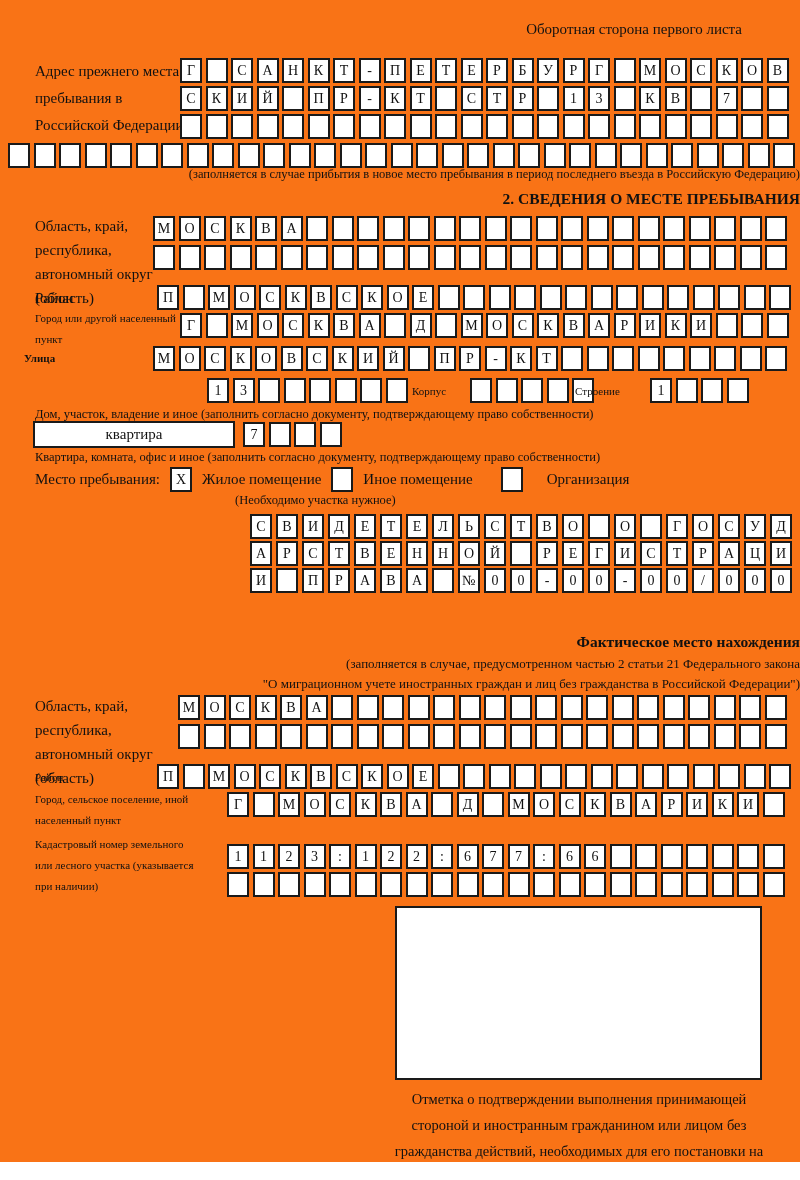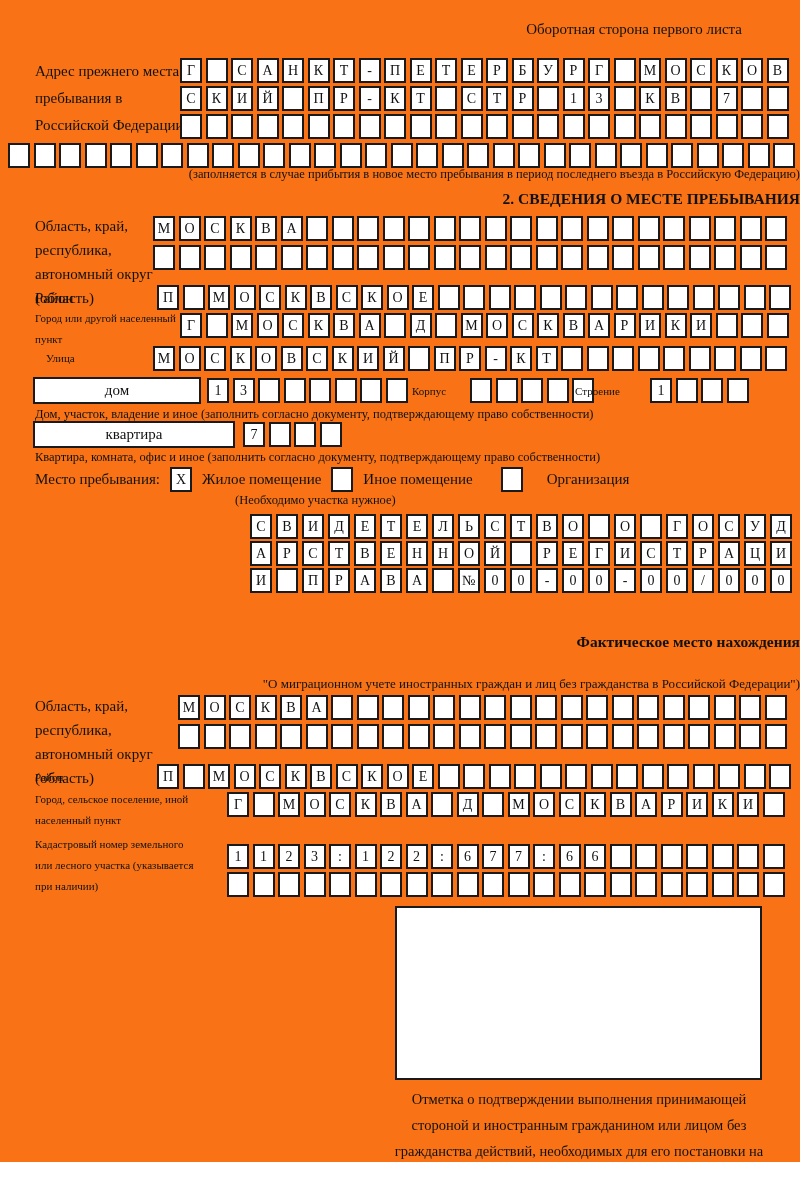--- a/index.html
+++ b/index.html
@@ -265,21 +265,21 @@
       <div class="cell">А</div>
       <div class="cell">Р</div>
       <div class="cell">И</div>
       <div class="cell">К</div>
       <div class="cell">И</div>
       <div class="cell"></div>
       <div class="cell"></div>
       <div class="cell"></div>
     </div>
 
-  <div class="abs lbl-tighter" style="top:348px; left:46px;">Улица</div>
+  <div class="abs lbl-tighter" style="top:348px; left:24px;font-weight:bold;">Улица</div>
   <div class="abs cells" style="top:346px; left:153px;">
       <div class="cell">М</div>
       <div class="cell">О</div>
       <div class="cell">С</div>
       <div class="cell">К</div>
       <div class="cell">О</div>
       <div class="cell">В</div>
       <div class="cell">С</div>
       <div class="cell">К</div>
       <div class="cell">И</div>
@@ -294,21 +294,20 @@
       <div class="cell"></div>
       <div class="cell"></div>
       <div class="cell"></div>
       <div class="cell"></div>
       <div class="cell"></div>
       <div class="cell"></div>
       <div class="cell"></div>
       <div class="cell"></div>
     </div>
 
-  <div class="abs namebox" style="top:377px; left:33px; width:168px;">дом</div>
   <div class="abs cells" style="top:378px; left:207px;">
       <div class="cell">1</div>
       <div class="cell">3</div>
       <div class="cell"></div>
       <div class="cell"></div>
       <div class="cell"></div>
       <div class="cell"></div>
       <div class="cell"></div>
       <div class="cell"></div>
     </div>
@@ -413,20 +412,21 @@
       <div class="cell">-</div>
       <div class="cell">0</div>
       <div class="cell">0</div>
       <div class="cell">/</div>
       <div class="cell">0</div>
       <div class="cell">0</div>
       <div class="cell">0</div>
     </div>
 
   <div class="abs title center" style="top:633px; left:0;">Фактическое место нахождения</div>
+  <div class="abs center" style="top:656px; left:0; font-size:13px;">(заполняется в случае, предусмотренном частью 2 статьи 21 Федерального закона</div>
   <div class="abs center" style="top:676px; left:0; font-size:13px;">"О миграционном учете иностранных граждан и лиц без гражданства в Российской Федерации")</div>
 
   <div class="abs lbl-tight" style="top:694px; left:35px; width:158px;">Область, край, республика, автономный округ (область)</div>
   <div class="abs cells" style="top:695px; left:178px;">
       <div class="cell">М</div>
       <div class="cell">О</div>
       <div class="cell">С</div>
       <div class="cell">К</div>
       <div class="cell">В</div>
       <div class="cell">А</div>

